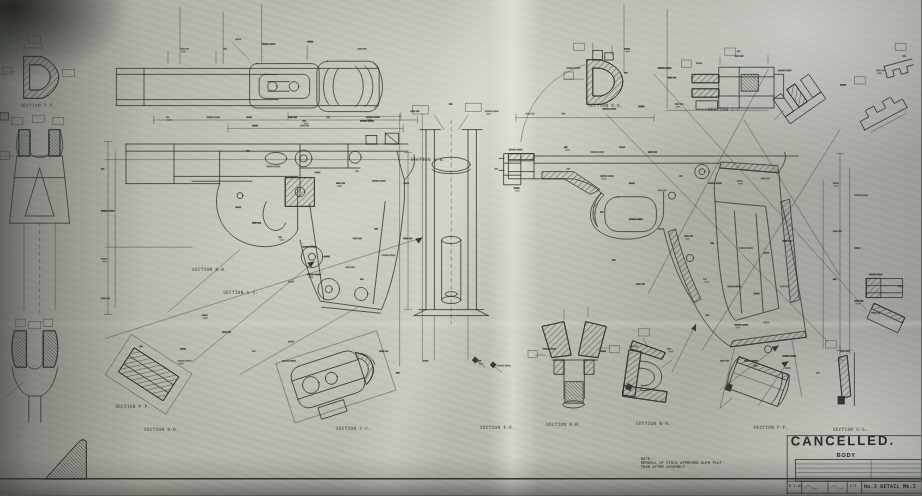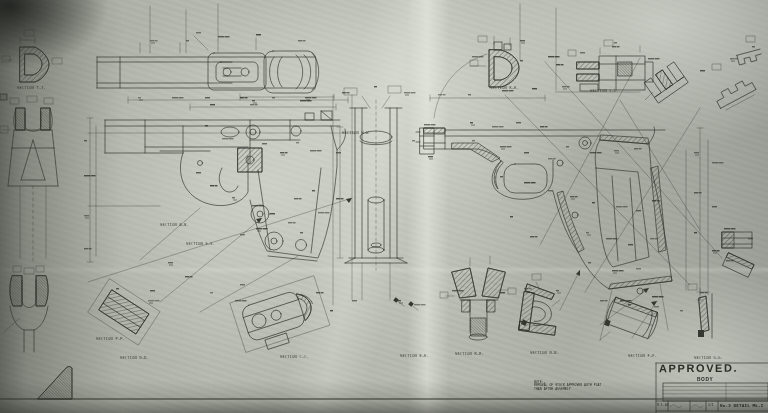--- a/index.html
+++ b/index.html
@@ -547,21 +547,21 @@
       <path d="M38,399 L72,399 L72,368 C70,366 68,366 66,368 z"></path>
       <path d="M656,363 H768 M656,363 V413 M656,401 H768"></path>
       <rect x="663" y="383" width="105" height="18"></rect>
       <path class="thin" d="M663,386.6 H768 M663,390.2 H768 M663,393.8 H768 M663,397.4 H768 M726,383 V401"></path>
       <path d="M656,411 H768 M668,401 V411 M690,401 V411 M706,401 V411 M718,401 V411"></path>
       <path class="thin" d="M670,407 q3,-4 6,-1 t6,0 M692,407 q3,-4 6,-1 t5,0"></path>
     </g>
   </svg>
 
   <div class="overlay">
-    <span class="stamp">APPROVED.</span>
+    <span class="stamp">CANCELLED.</span>
     <span class="partname">BODY</span>
 
     <div class="note">
       <span class="nl">NOTE:-</span>
       <span class="nl">REMOVAL OF STOCK APPROVED AUTH PLAT</span>
       <span class="nl">THAN AFTER ASSEMBLY</span>
     </div>
 
     <div class="trows" id="info-rows">
         <div class="trow"></div>

